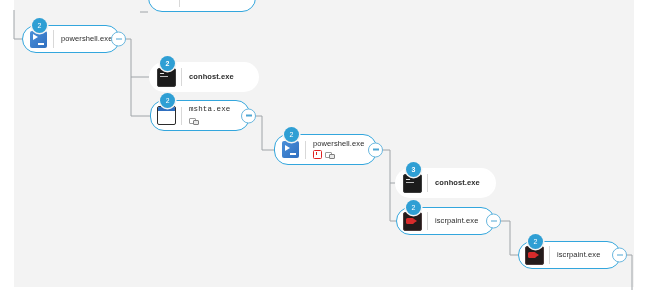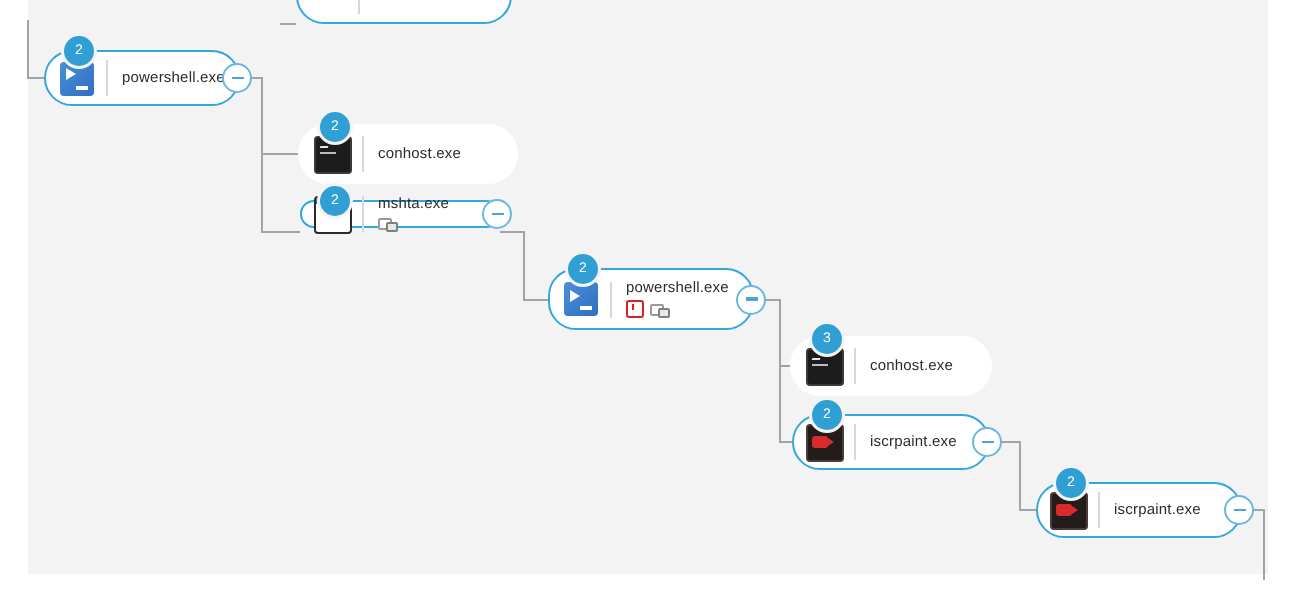--- a/index.html
+++ b/index.html
@@ -31,20 +31,21 @@
     display:flex;
     align-items:center;
     box-shadow:0 0 0 0 rgba(0,0,0,0);
   }
   .node.sel{
     border-color:#33a6dd;
   }
   .node.plain{
     border-color:#ffffff;
     box-shadow:0 0 0 1px #ffffff;
+    font-weight:bold;
   }
 
   .node .icon-wrap{
     width:20px;height:20px;margin-left:5px;
     display:flex;align-items:center;justify-content:center;
     flex:0 0 auto;
   }
   .node .divider{
     width:1px;height:18px;background:#d8d8d8;margin:0 7px 0 5px;flex:0 0 auto;
   }
@@ -211,21 +212,21 @@
     <div class="badge">2</div>
     <div class="icon-wrap">
       <span class="ic cmd"></span>
     </div>
     <div class="divider"></div>
     <div class="txt">
       <div class="label">conhost.exe</div>
     </div>
   </div>
 
-  <div class="node sel" style="left:150px;top:100px;width:100px;height:14px;">
+  <div class="node sel" style="left:150px;top:100px;width:100px;height:31px;font-family:Liberation Mono, monospace;">
     <div class="badge">2</div>
     <div class="icon-wrap">
       <span class="ic win"></span>
     </div>
     <div class="divider"></div>
     <div class="txt">
       <div class="label">mshta.exe</div>
       <div class="sub">
         <span class="glyph net"></span>
       </div>

